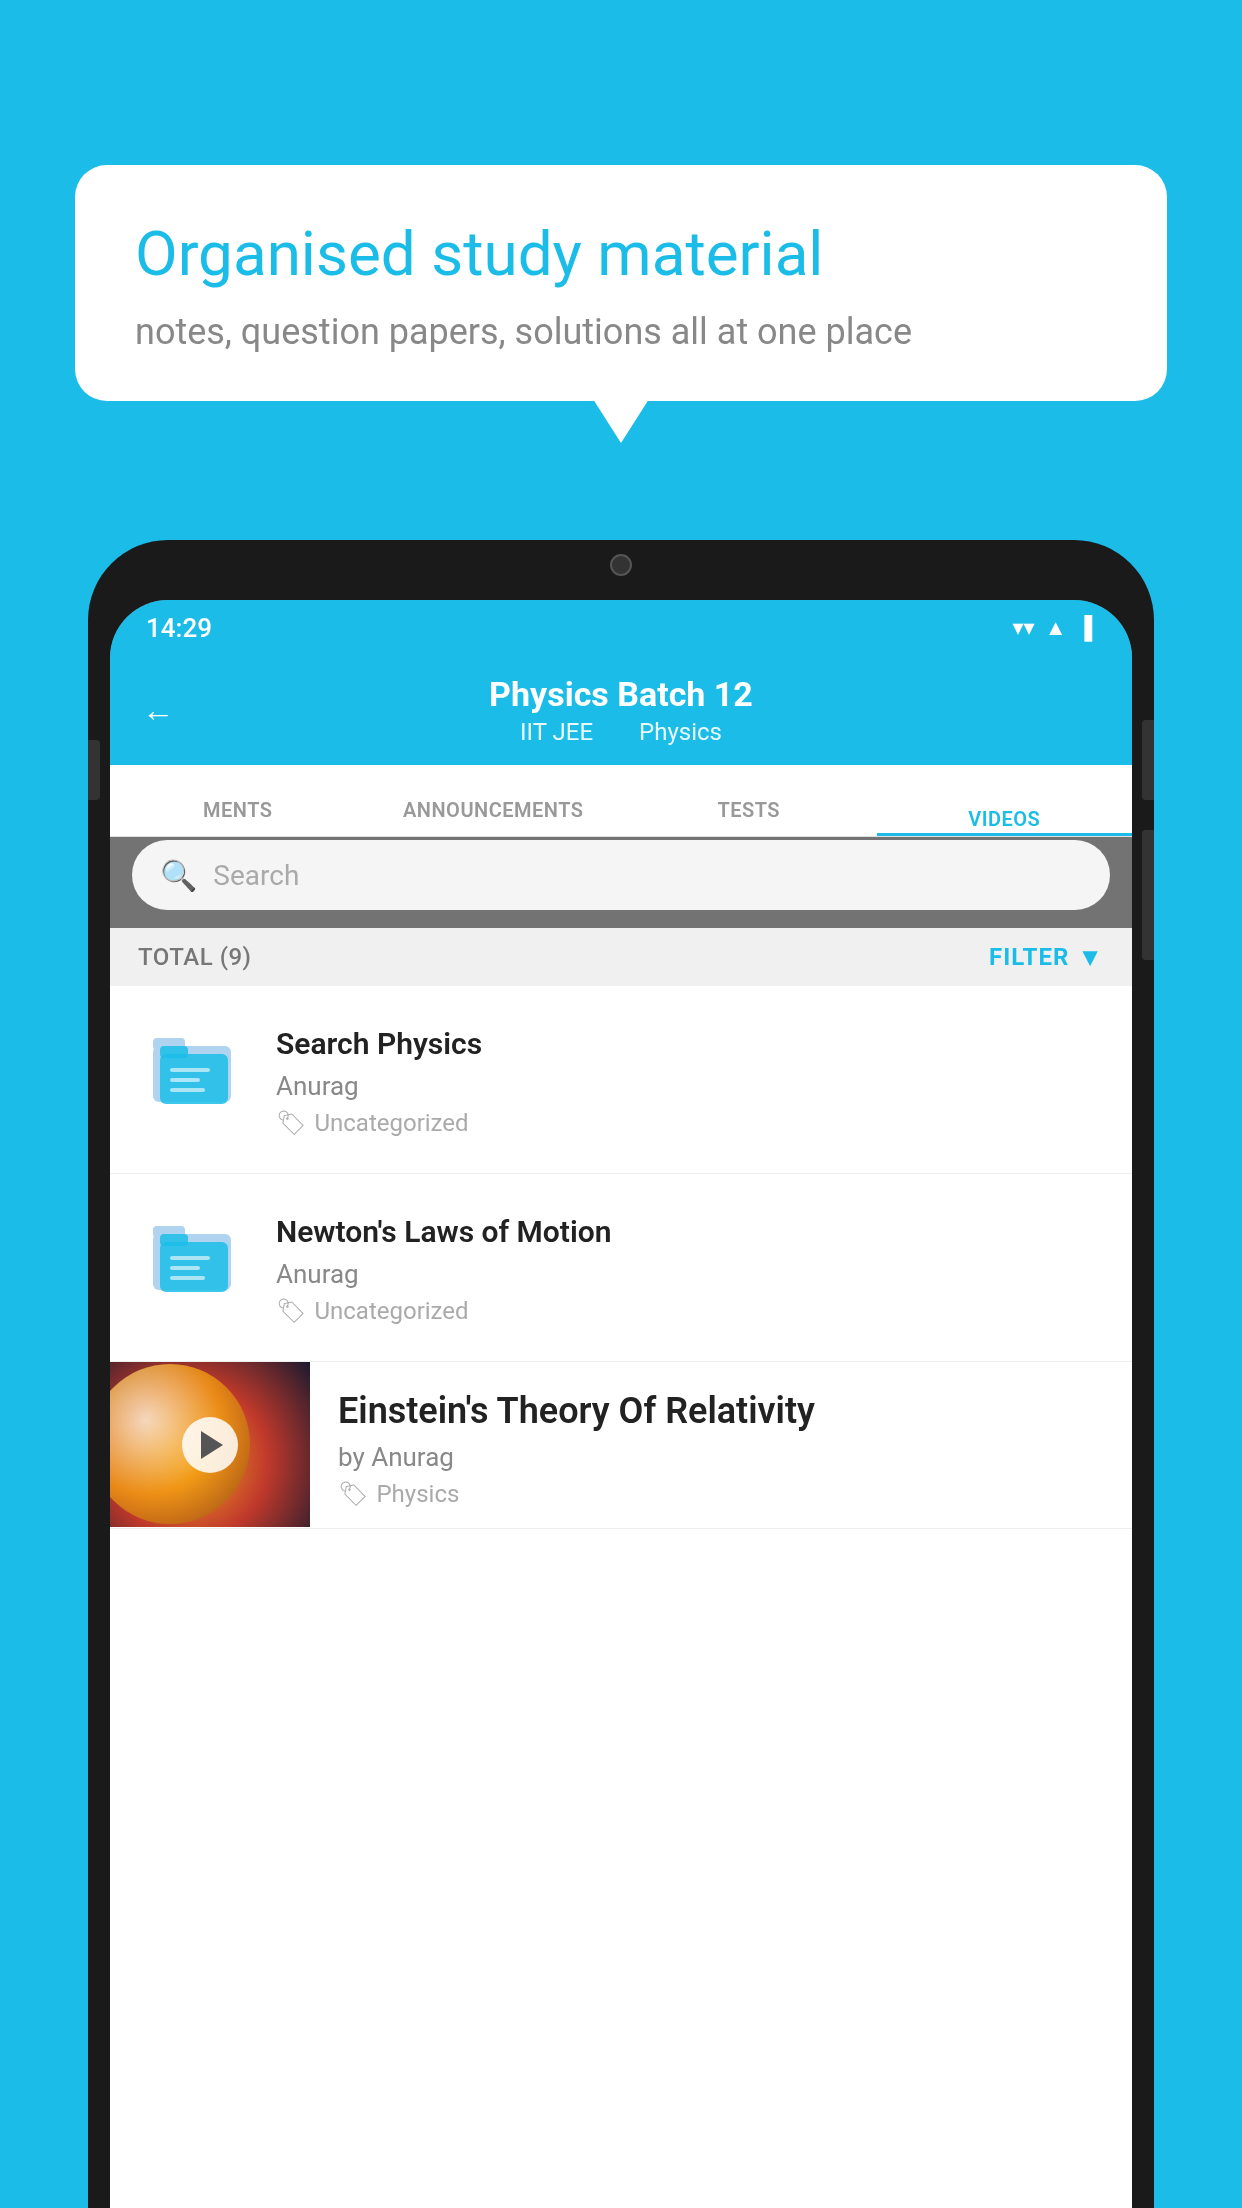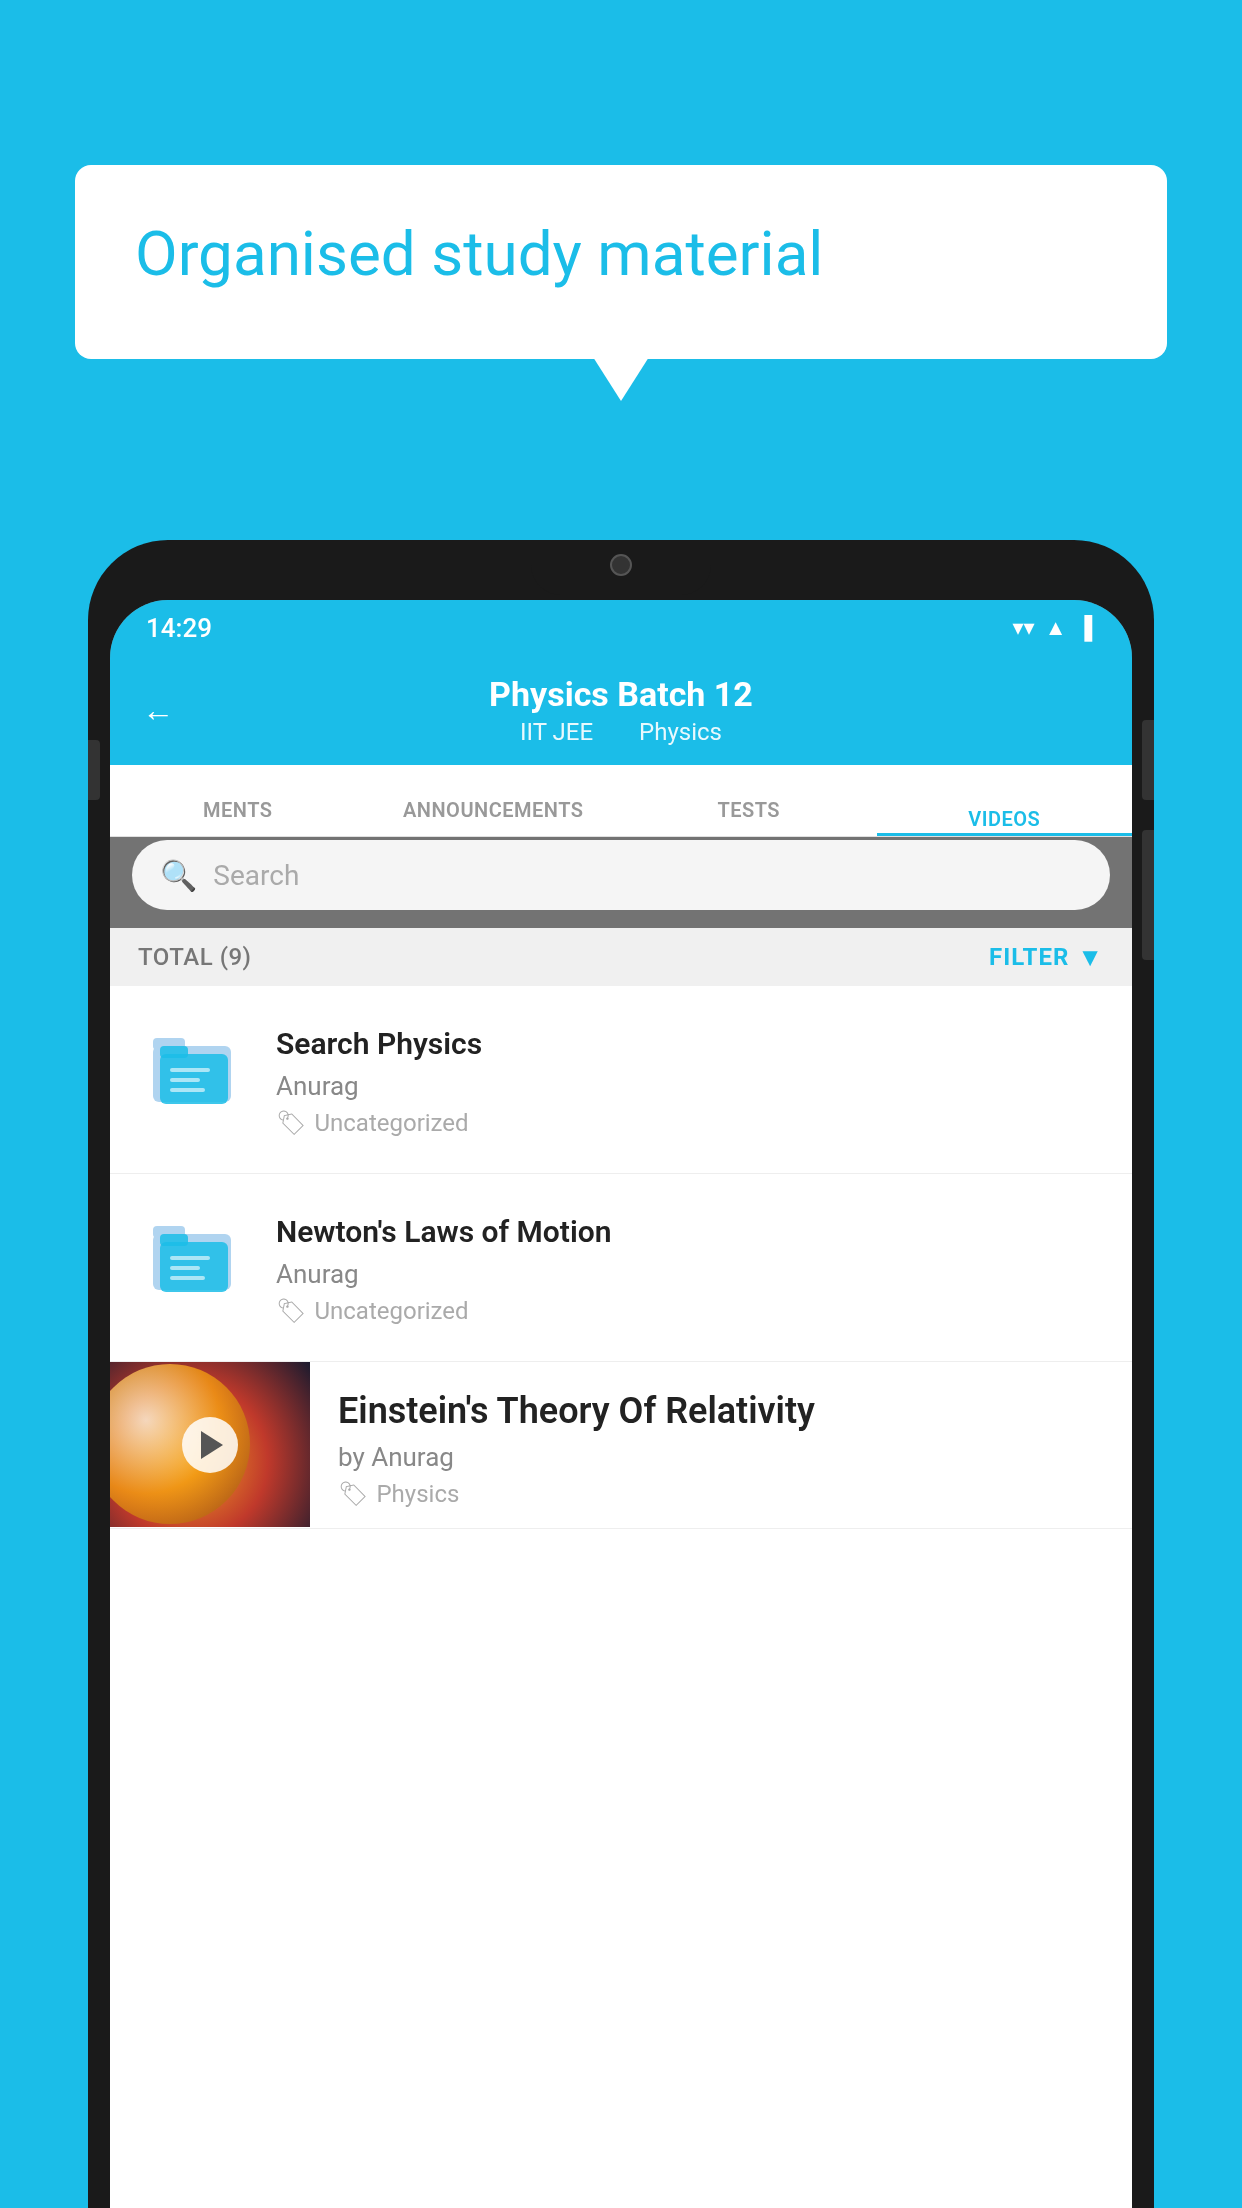--- a/index.html
+++ b/index.html
@@ -13,21 +13,21 @@
       position: relative;
     }
 
     
     .speech-bubble {
       position: absolute;
       top: 165px;
       left: 75px;
       right: 75px;
       background: white;
-      border-radius: 16px;
+      border-radius: 32px;
       padding: 52px 60px 48px 60px;
     }
     .speech-bubble::after {
       content: '';
       position: absolute;
       bottom: -42px;
       left: 50%;
       transform: translateX(-50%);
       border-left: 28px solid transparent;
       border-right: 28px solid transparent;
@@ -395,20 +395,21 @@
       border-radius: 4px 0 0 4px;
     }
   </style>
 </head>
 <body>
 
 <div style="width:1242px;height:2208px;background:#1bbde8;position:relative;">
 
   <div class="speech-bubble">
     <div class="speech-bubble-title">Organised study material</div>
+    <div class="speech-bubble-subtitle">notes, question papers, solutions all at one place</div>
   </div>
 
   <div class="phone-frame">
 
     <div class="side-btn-left"></div>
     <div class="side-btn-right-top"></div>
     <div class="side-btn-right-bottom"></div>
 
     <div class="notch">
       <div class="camera"></div>

